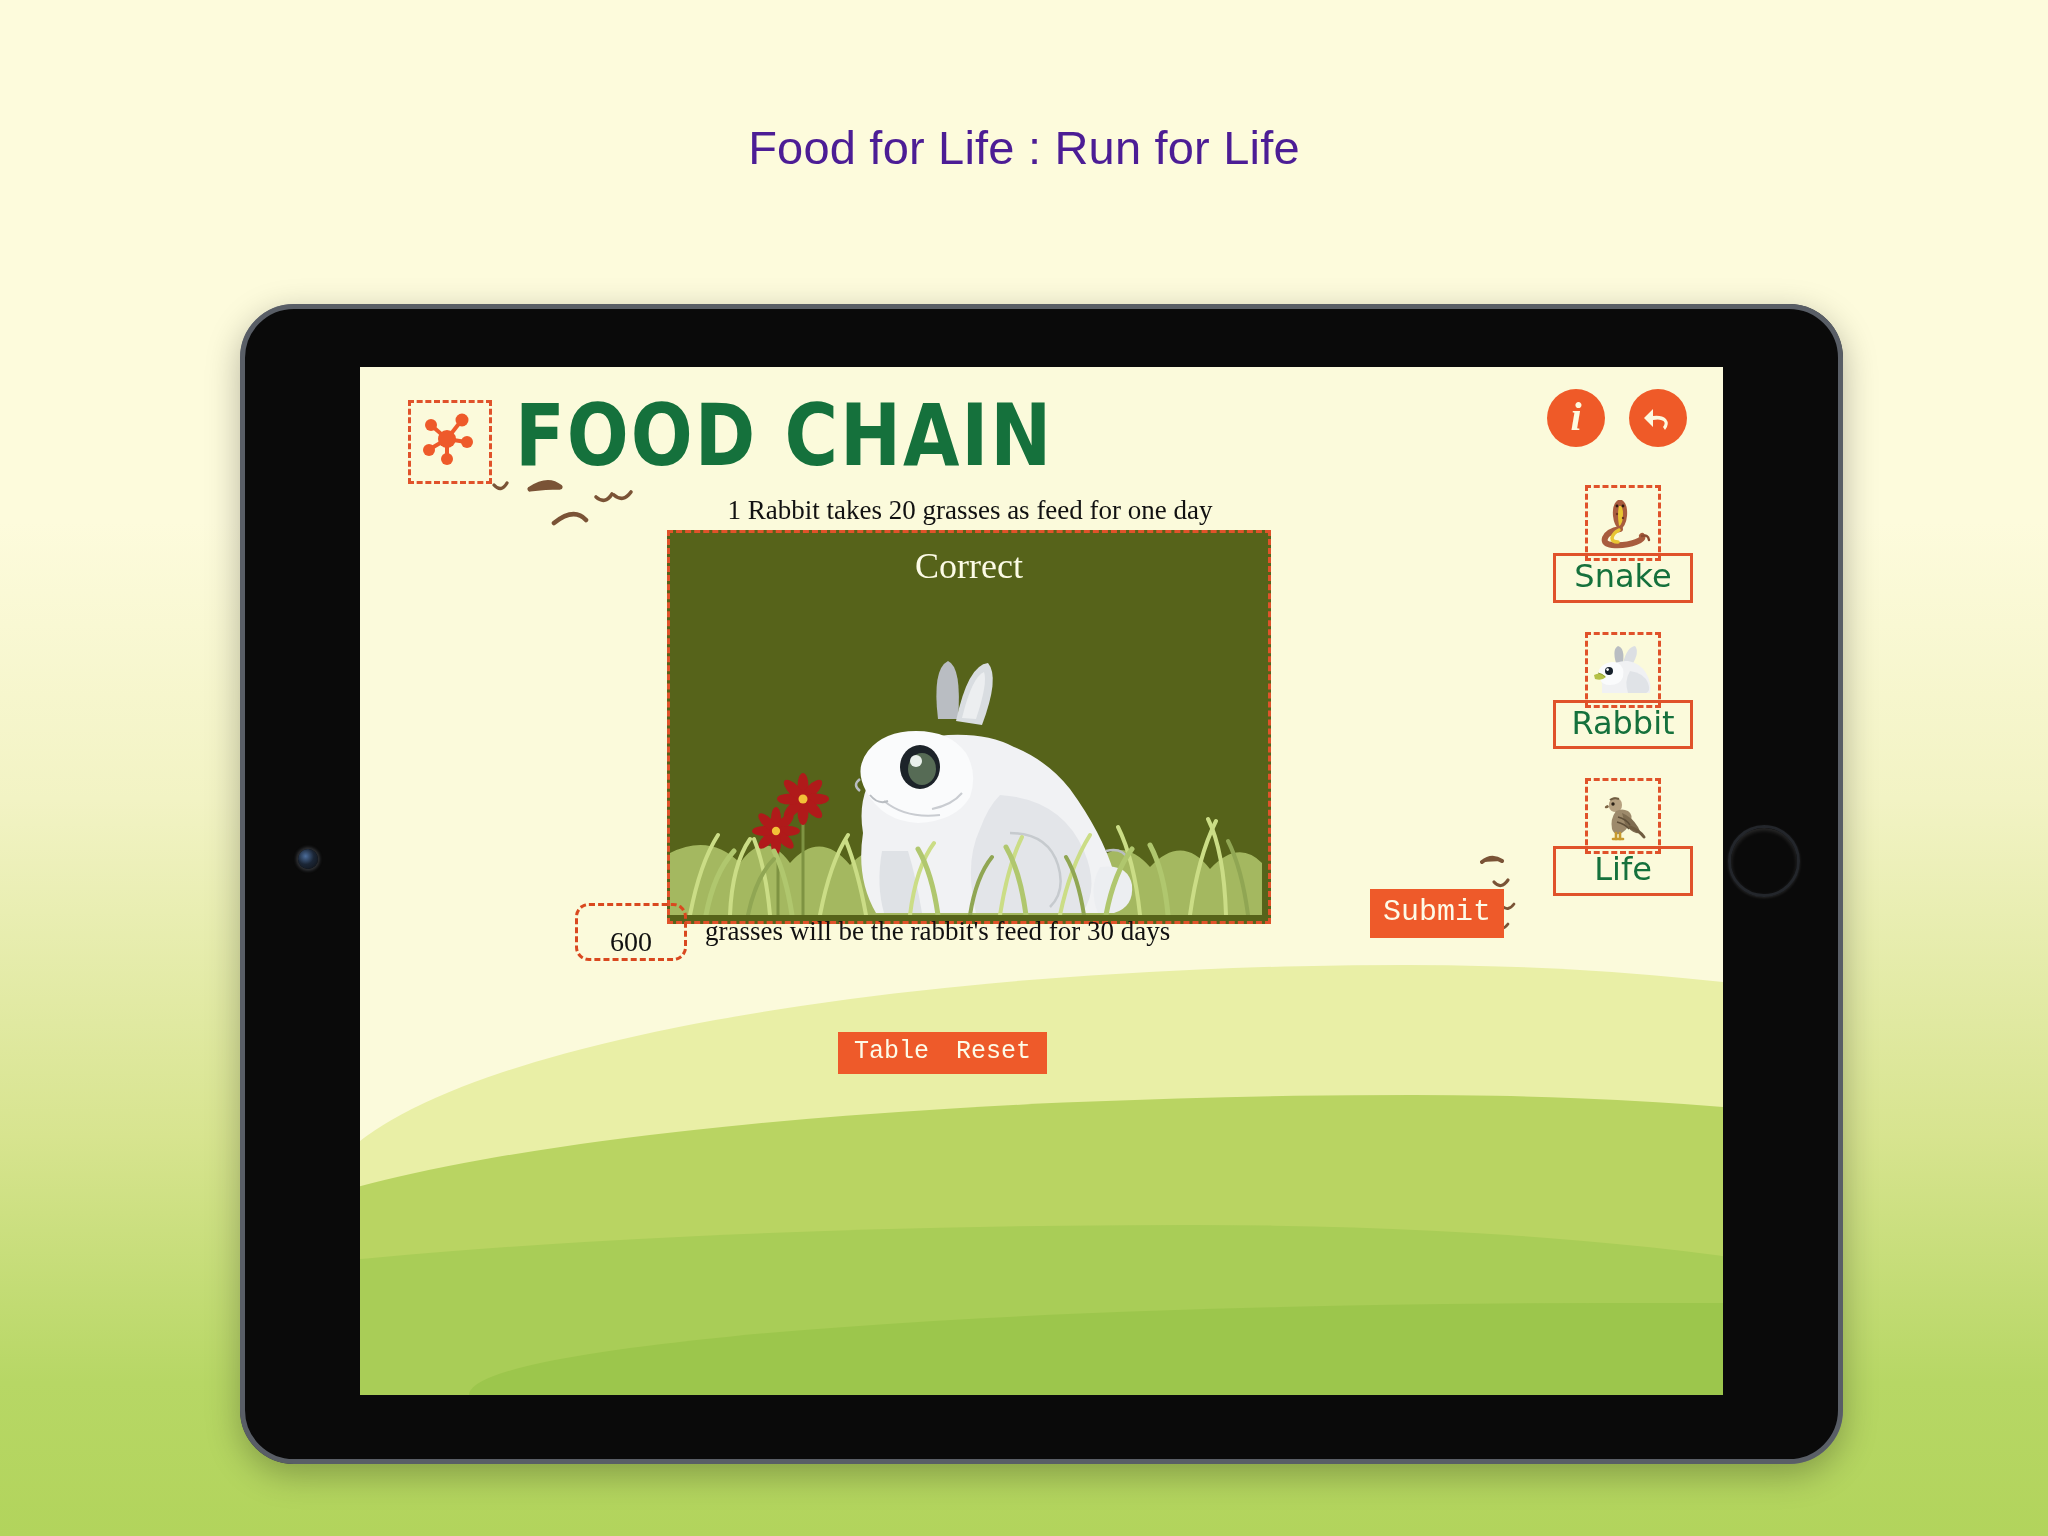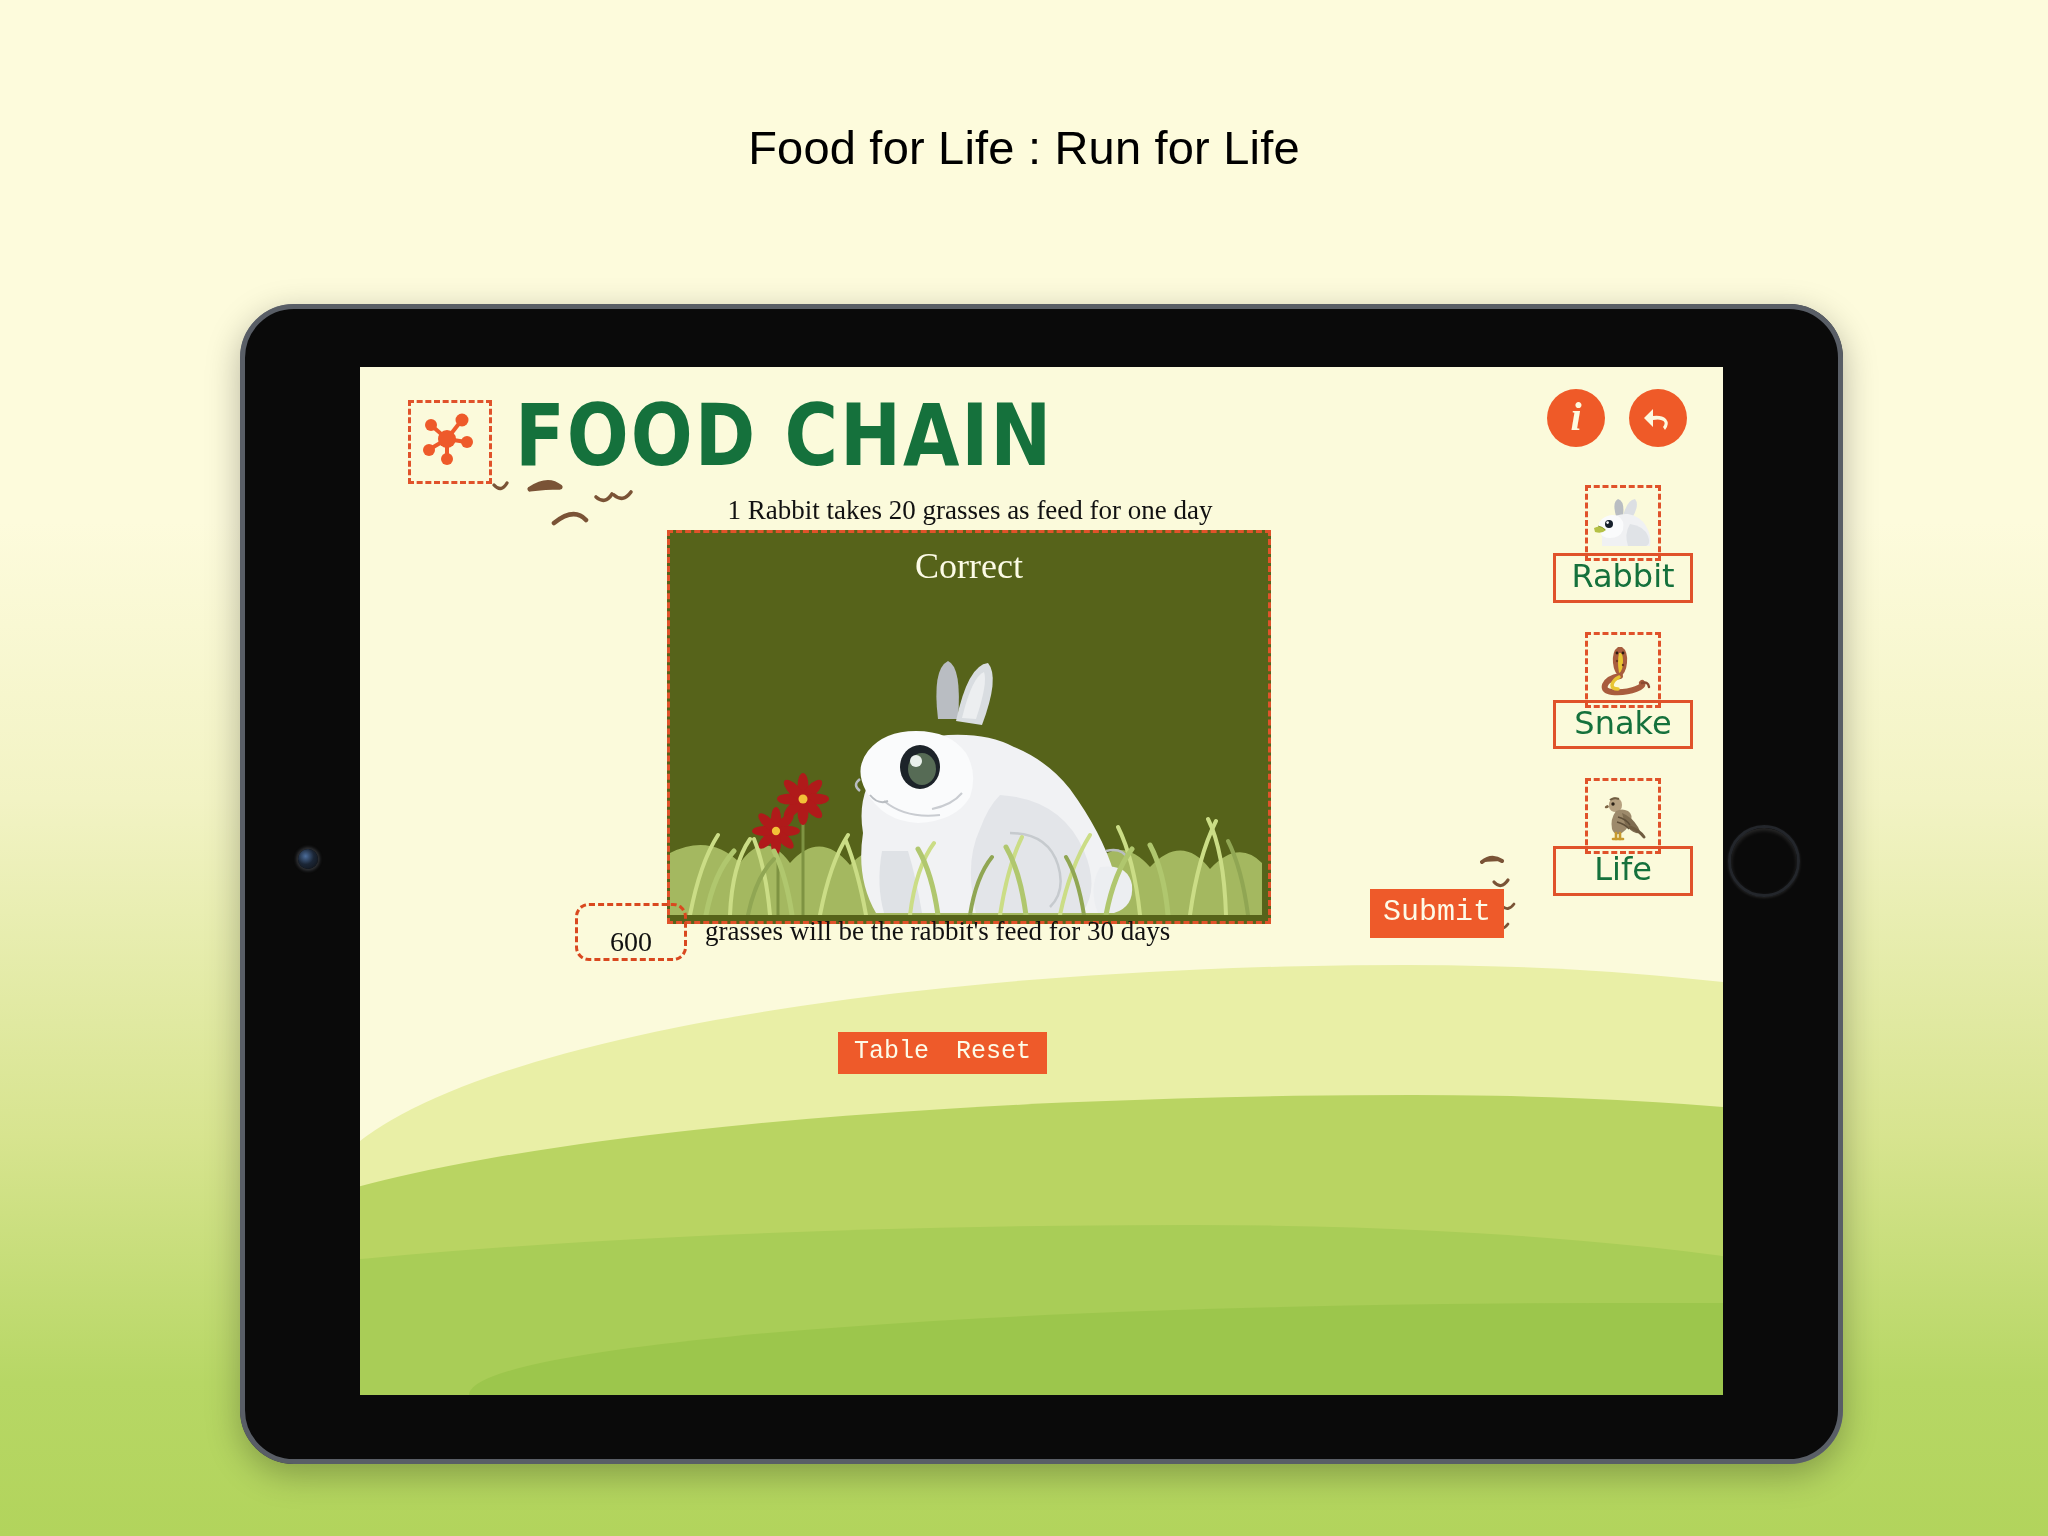--- a/index.html
+++ b/index.html
@@ -13,21 +13,21 @@
     position: relative;
   }
 
   
   .page-title {
     position: absolute;
     top: 120px;
     left: 0; right: 0;
     text-align: center;
     font-size: 47px;
-    color: #000000;
+    color: #4c1d95;
     font-family: "Liberation Sans", sans-serif;
     font-weight: 400;
     letter-spacing: 0.2px;
   }
 
   
   .tablet {
     position: absolute;
     left: 240px;
     top: 288px;
@@ -459,49 +459,49 @@
 
     <button class="btn btn-submit">Submit</button>
     <button class="btn btn-table">Table</button>
     <button class="btn btn-reset">Reset</button>
 
     <div class="palette">
 
       <div class="animal-card">
         <div class="animal-thumb">
           <svg width="62" height="58" viewBox="0 0 62 58">
+            <path d="M26 6 Q20 10 21 22 Q22 32 28 36 Q34 32 35 22 Q36 10 30 6 Z" fill="#a85c3e"></path>
+            <path d="M27 12 Q25 20 27 32 Q31 30 31 20 Q31 14 29 12 Z" fill="#e8c532"></path>
+            <path d="M28 35 Q16 37 13 44 Q11 50 20 51 Q34 52 44 48 Q52 45 50 42" stroke="#a85c3e" stroke-width="6" fill="none" stroke-linecap="round"></path>
+            <path d="M27 36 Q21 39 20 44 Q20 48 26 48" stroke="#e8c532" stroke-width="3.5" fill="none" stroke-linecap="round"></path>
+            <path d="M50 42 Q56 40 57 46" stroke="#8a4a31" stroke-width="2.4" fill="none" stroke-linecap="round"></path>
+            <circle cx="25" cy="12" r="1.4" fill="#2d1a10"></circle>
+            <circle cx="31" cy="12" r="1.4" fill="#2d1a10"></circle>
+            <circle cx="25" cy="20" r="1.2" fill="#6b3520"></circle>
+            <circle cx="31" cy="24" r="1.2" fill="#6b3520"></circle>
+          </svg>
+        </div>
+        <div class="animal-label">Snake</div>
+      </div>
+
+      <div class="animal-card">
+        <div class="animal-thumb">
+          <svg width="62" height="58" viewBox="0 0 62 58">
             <path d="M24 22 Q20 8 26 5 Q33 7 31 22 Z" fill="#b9bdc2"></path>
             <path d="M31 22 Q35 6 43 5 Q48 11 40 24 Z" fill="#dcdfe3"></path>
             <path d="M10 44 Q8 32 16 26 Q26 19 36 20 Q48 22 54 32 Q60 42 58 52 L10 52 Z" fill="#f0f1f3"></path>
             <path d="M38 30 Q52 32 56 42 Q59 50 54 52 L36 52 Q32 40 38 30 Z" fill="#e0e3e7"></path>
             <path d="M8 38 Q4 30 10 25 Q18 19 26 22 Q33 26 31 36 Q28 44 18 44 Q10 44 8 38 Z" fill="#fafbfc"></path>
             <circle cx="17" cy="30" r="4" fill="#16202b"></circle>
             <circle cx="15.6" cy="28.6" r="1.3" fill="#fff"></circle>
             <path d="M2 34 Q9 30 14 36 Q10 40 3 38 Z" fill="#b5c145"></path>
             <path d="M6 32 Q11 33 13 36" stroke="#8fa033" stroke-width="1" fill="none"></path>
           </svg>
         </div>
         <div class="animal-label">Rabbit</div>
-      </div>
-
-      <div class="animal-card">
-        <div class="animal-thumb">
-          <svg width="62" height="58" viewBox="0 0 62 58">
-            <path d="M26 6 Q20 10 21 22 Q22 32 28 36 Q34 32 35 22 Q36 10 30 6 Z" fill="#a85c3e"></path>
-            <path d="M27 12 Q25 20 27 32 Q31 30 31 20 Q31 14 29 12 Z" fill="#e8c532"></path>
-            <path d="M28 35 Q16 37 13 44 Q11 50 20 51 Q34 52 44 48 Q52 45 50 42" stroke="#a85c3e" stroke-width="6" fill="none" stroke-linecap="round"></path>
-            <path d="M27 36 Q21 39 20 44 Q20 48 26 48" stroke="#e8c532" stroke-width="3.5" fill="none" stroke-linecap="round"></path>
-            <path d="M50 42 Q56 40 57 46" stroke="#8a4a31" stroke-width="2.4" fill="none" stroke-linecap="round"></path>
-            <circle cx="25" cy="12" r="1.4" fill="#2d1a10"></circle>
-            <circle cx="31" cy="12" r="1.4" fill="#2d1a10"></circle>
-            <circle cx="25" cy="20" r="1.2" fill="#6b3520"></circle>
-            <circle cx="31" cy="24" r="1.2" fill="#6b3520"></circle>
-          </svg>
-        </div>
-        <div class="animal-label">Snake</div>
       </div>
 
       <div class="animal-card">
         <div class="animal-thumb">
           <svg width="62" height="58" viewBox="0 0 62 58">
             <path d="M22 10 Q16 14 17 20 Q18 25 24 25 Q30 24 30 18 Q30 11 22 10 Z" fill="#b6a180"></path>
             <path d="M18 13 Q22 10 27 12" stroke="#6f5c40" stroke-width="2" fill="none"></path>
             <circle cx="21" cy="17" r="1.7" fill="#2a2015"></circle>
             <path d="M16 18 Q12 19 13 21 Q15 22 17 20 Z" fill="#7c6444"></path>
             <path d="M24 24 Q18 32 20 42 Q22 48 27 47 Q34 45 38 36 Q42 28 36 24 Q30 21 24 24 Z" fill="#9d8a6b"></path>

